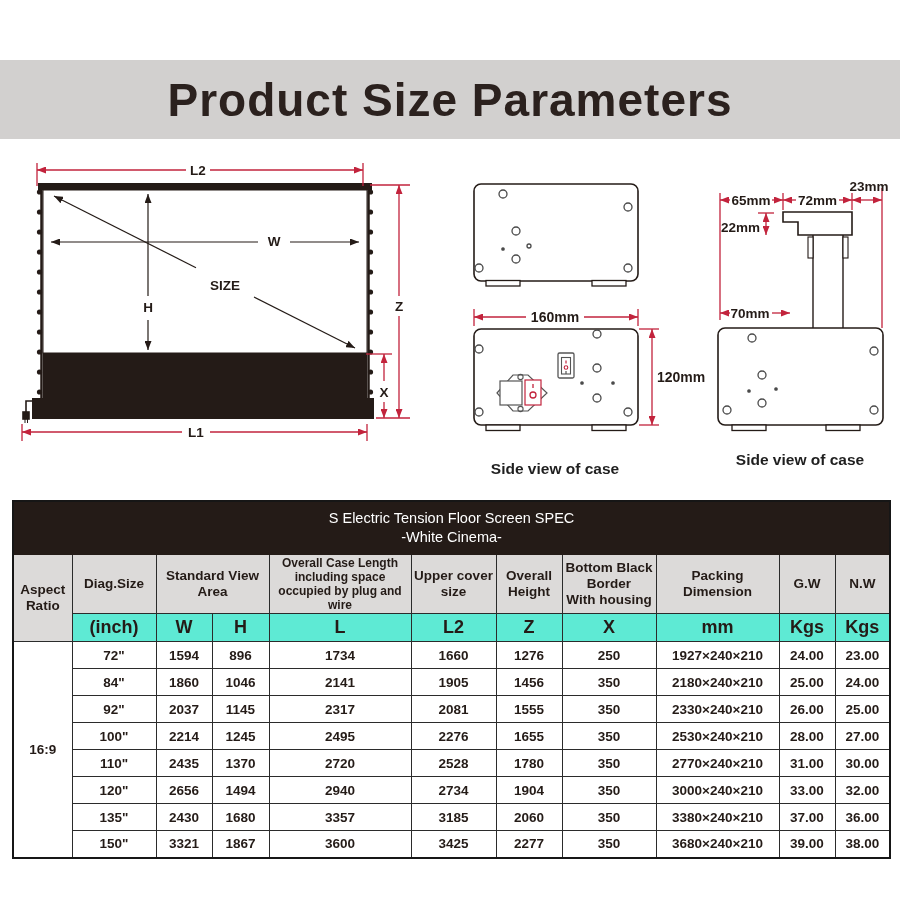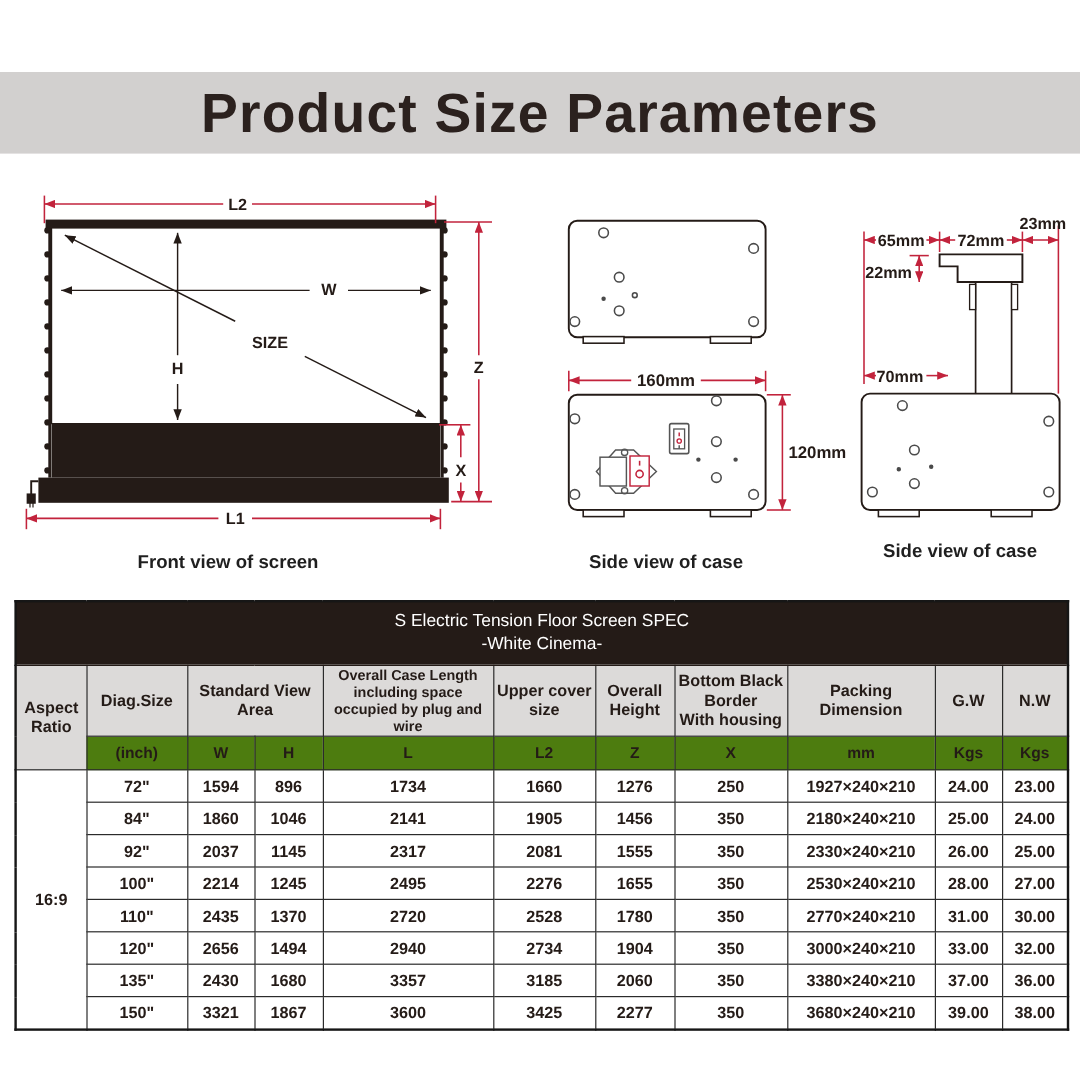--- a/index.html
+++ b/index.html
@@ -1,21 +1,21 @@
 <!DOCTYPE html>
 <html><head>
 <meta charset="utf-8">
 <style>
   * { margin:0; padding:0; box-sizing:border-box; }
   html,body { width:900px; height:900px; background:#ffffff;
     font-family:"Liberation Sans", sans-serif; color:#241b17; }
   #stage { position:relative; width:900px; height:900px; overflow:hidden; background:#fff; }
 
   
-  .banner { position:absolute; left:0; top:60px; width:900px; height:68px;
+  .banner { position:absolute; left:0; top:60px; width:900px; height:79px;
     background:#d2d0cf; display:flex; align-items:center; justify-content:center; }
   .banner h1 { font-size:46px; font-weight:bold; color:#2b211e; letter-spacing:1px; }
 
   
   .caption { position:absolute; text-align:center; font-size:15.5px; font-weight:bold;
     color:#1f1f1f; line-height:19px; }
 
   svg { position:absolute; overflow:visible; }
   svg text { font-family:"Liberation Sans", sans-serif; font-weight:bold; fill:#241b17; }
   .t13 { font-size:13.5px; } .t14 { font-size:14px; }
@@ -25,21 +25,21 @@
     border-collapse:collapse; table-layout:fixed; }
   table.spec th, table.spec td { border:1px solid #2b2b2b; text-align:center;
     vertical-align:middle; font-weight:bold; padding:1px 2px; }
   table.spec { border:2px solid #161616; }
   tr.band-row th { background:#241b17; color:#ffffff; border:1px solid #241b17;
     height:53px; font-size:14.5px; font-weight:normal; }
   tr.band-row th div { line-height:19px; }
   tr.head1 th { background:#dcdad9; height:57px; font-size:13.5px; line-height:1.2; }
   tr.head1 th.small { font-size:12px; line-height:1.18; }
   th.prewrap { white-space:pre-line; font-size:12.5px; }
-  tr.head2 th { background:#4d7c0f; height:28px; font-size:13px; }
+  tr.head2 th { background:#5eead4; height:28px; font-size:18px; }
   tbody tr { height:27px; }
   tbody td { font-size:13.5px; background:#ffffff; }
 </style>
 </head>
 <body>
 
 <div id="stage">
 
   <div class="banner">
     <h1>Product Size Parameters</h1>
@@ -124,21 +124,20 @@
     </g>
 
     <text class="t13" x="188" y="25" text-anchor="middle">L2</text>
     <text class="t13" x="186" y="287" text-anchor="middle">L1</text>
     <text class="t13" x="389" y="161" text-anchor="middle">Z</text>
     <text class="t13" x="374" y="247" text-anchor="middle">X</text>
     <text class="t13" x="264" y="96" text-anchor="middle">W</text>
     <text class="t13" x="138" y="162" text-anchor="middle">H</text>
     <text class="t13" x="215" y="140" text-anchor="middle">SIZE</text>
   </svg>
-  <div class="caption" style="left:80px; top:459px; width:220px;">Front view of screen</div>
 
   <svg style="left:450px; top:160px;" width="250" height="290" viewBox="0 0 250 290">
     <defs>
       <marker id="ra2" markerUnits="userSpaceOnUse" viewBox="0 0 9 7" refX="9" refY="3.5" markerWidth="9" markerHeight="7" orient="auto-start-reverse">
         <path d="M0,0 L9,3.5 L0,7 Z" fill="#c2233c"></path>
         </marker>
     </defs>
 
     <g fill="#ffffff" stroke="#241b17">
       <rect x="24" y="24" width="164" height="97" rx="7" stroke-width="1.6"></rect>

